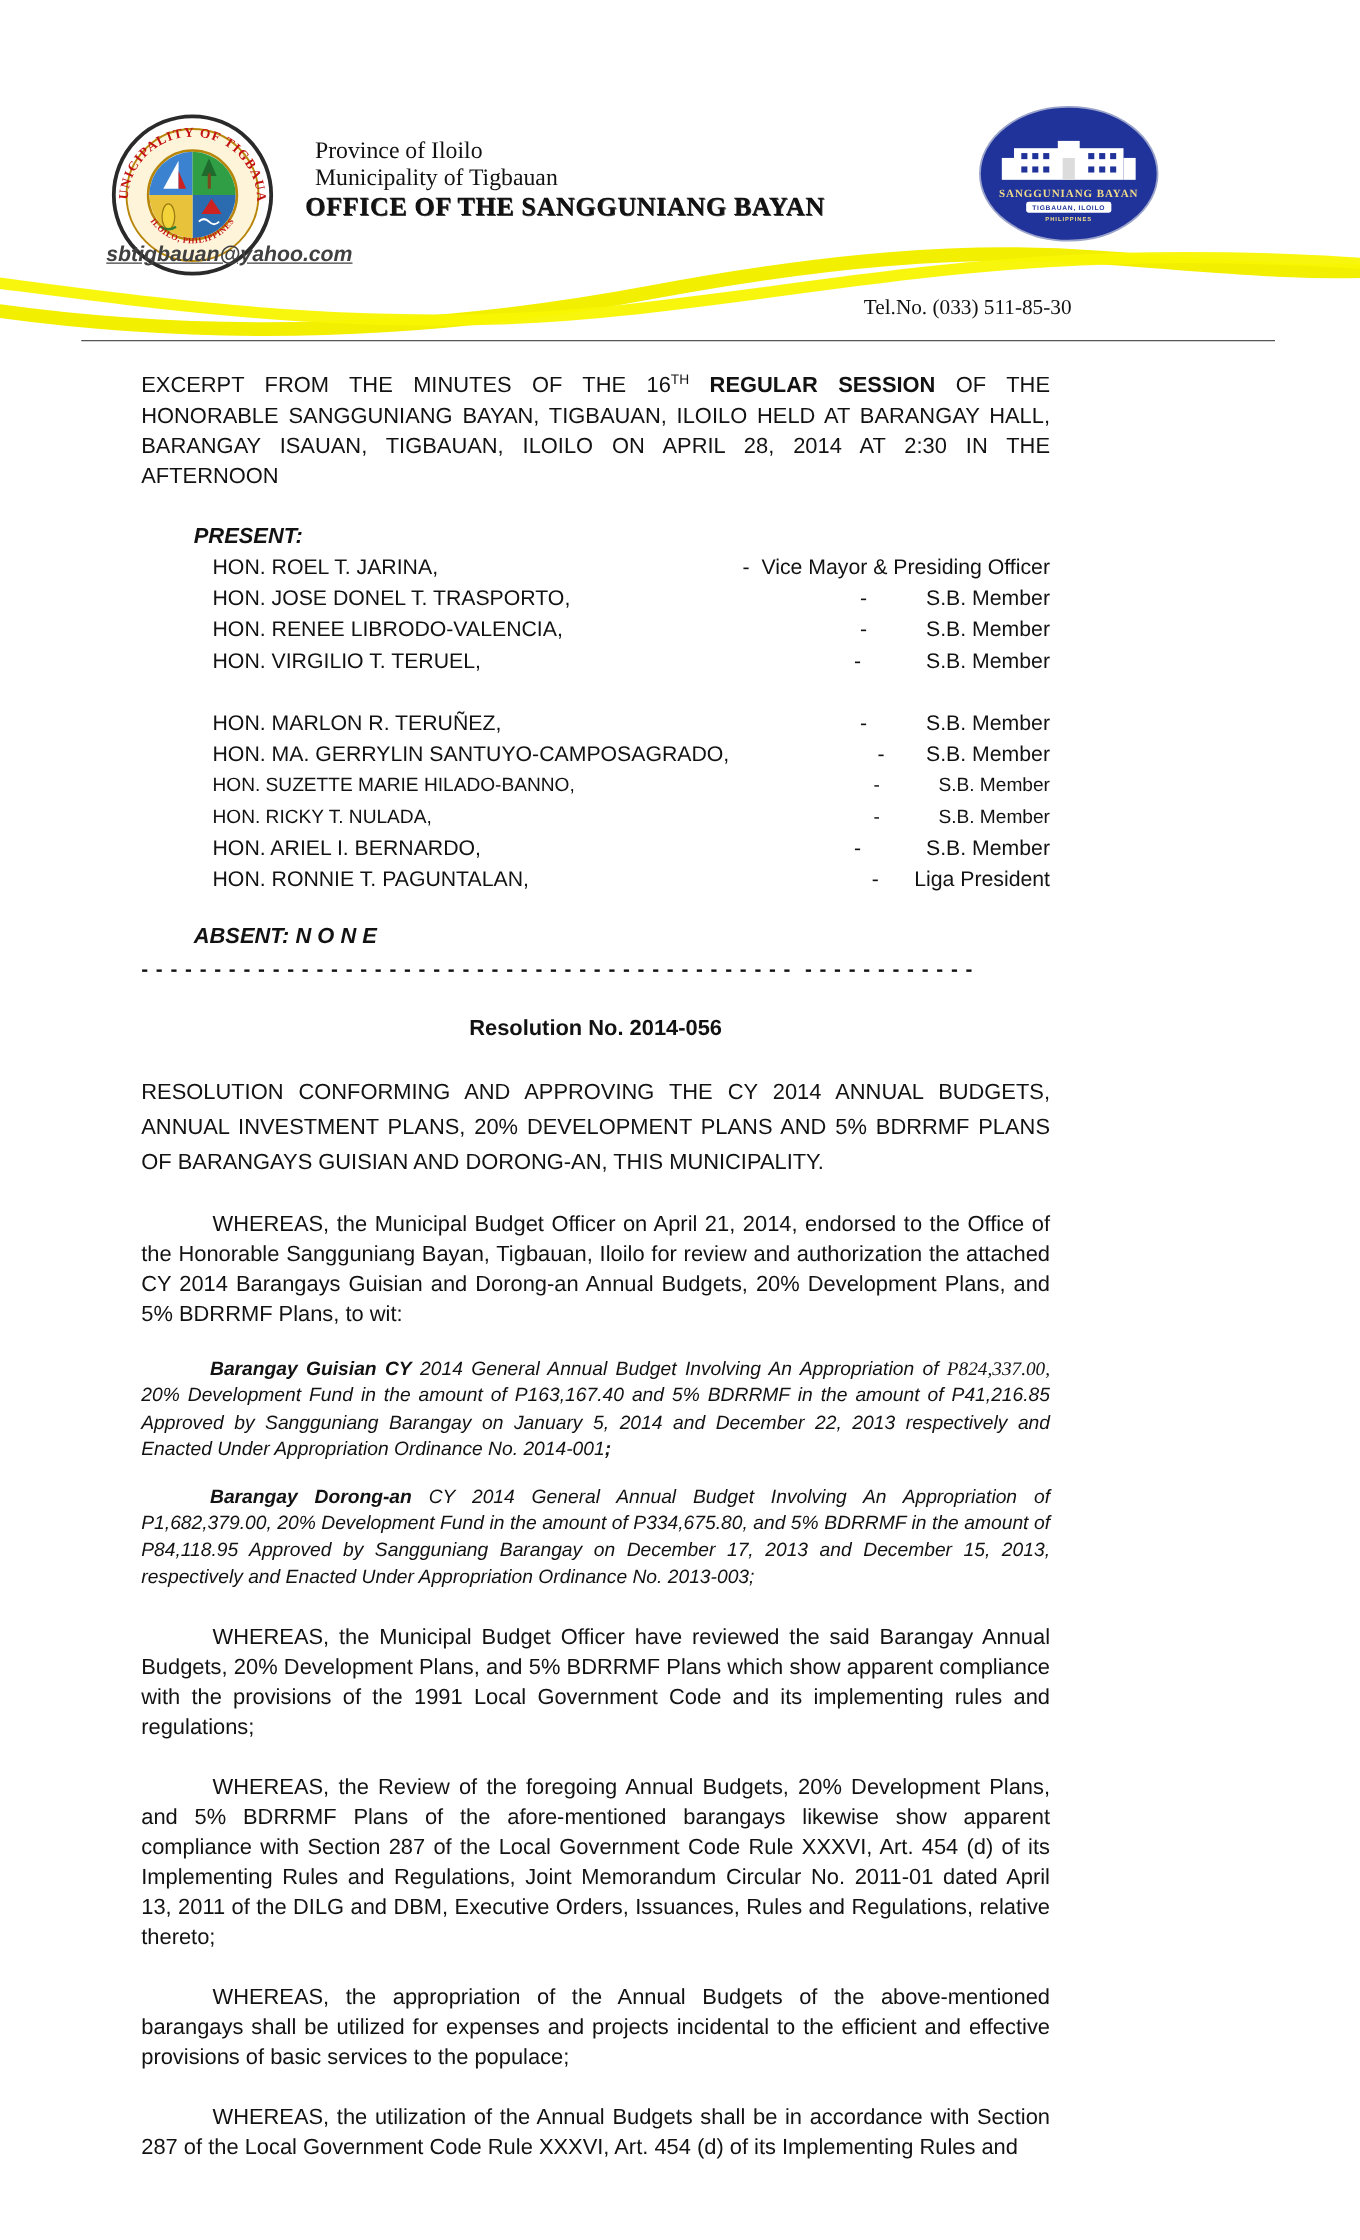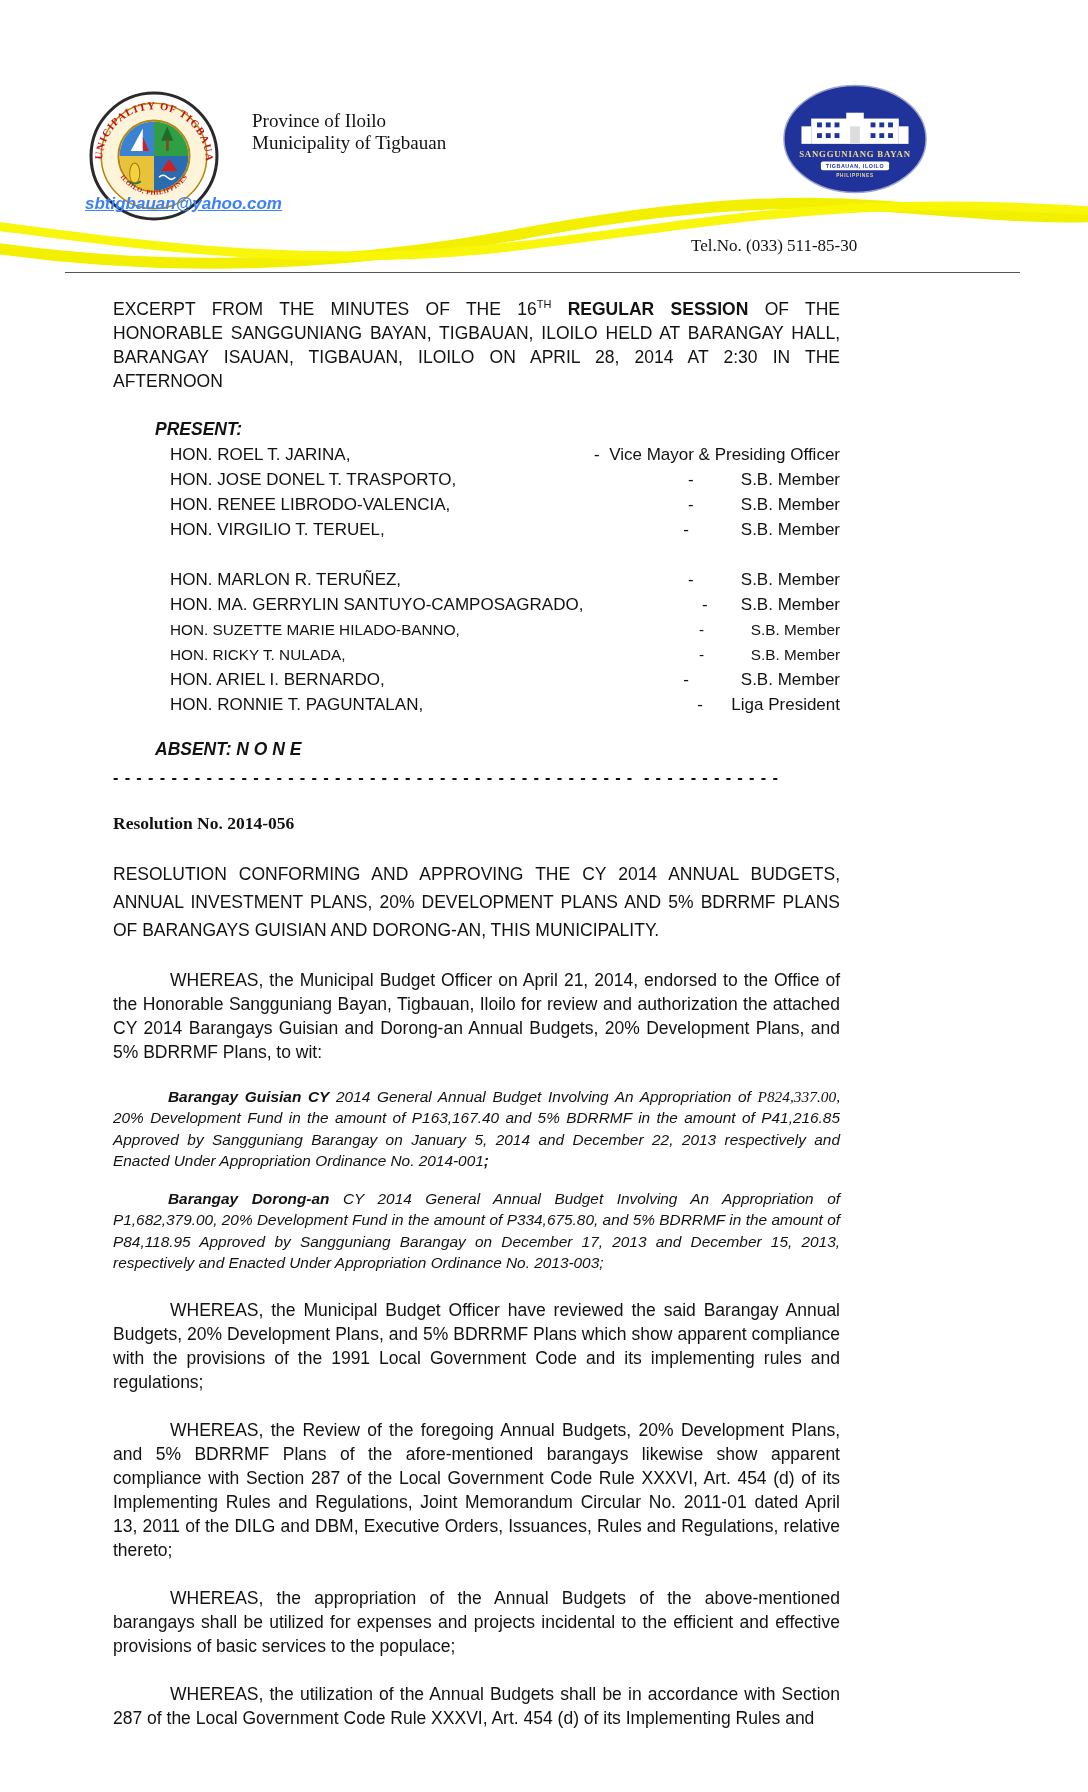--- a/index.html
+++ b/index.html
@@ -33,21 +33,21 @@
   .present { margin:26px 0 2px 42px; font-weight:bold; font-style:italic; font-size:17.5px; }
   .members { margin-left:57px; }
   .m-row { display:flex; font-size:17px; line-height:25px; }
   .m-row.sm { font-size:15.3px; }
   .m-name { white-space:pre; }
   .m-role { margin-left:auto; white-space:pre; text-align:right; }
   .m-gap { height:25px; }
   .absent { margin:22px 0 0 42px; font-weight:bold; font-style:italic; font-size:17.5px; }
   .dashline { margin-top:8px; font-weight:bold; font-size:16.5px; letter-spacing:0.8px;
               white-space:pre; overflow:hidden; }
-  .res-no { margin-top:26px; font-weight:bold; font-size:17.5px;font-family:Liberation Serif, serif; }
+  .res-no { margin-top:26px; text-align:center; font-weight:bold; font-size:17.5px; }
   .res-title { margin-top:26px; font-size:17.5px; line-height:28px; text-align:justify; }
   .para { margin-top:24px; font-size:17.5px; line-height:24px; text-align:justify;
           text-indent:57px; }
   .ital { margin-top:22px; font-size:15.4px; line-height:21.5px; text-align:justify;
           text-indent:55px; font-style:italic; }
   .ital .lead { font-weight:bold; }
   .ital .amt { font-family:"Liberation Serif","DejaVu Serif",serif; }
   .mt16 { margin-top:16px; }
 </style>
 </head>
@@ -111,23 +111,24 @@
     </g>
     <text x="75" y="76" text-anchor="middle" font-family="Liberation Serif, DejaVu Serif, serif" font-size="9" font-weight="bold" fill="#f1dc8a" letter-spacing="0.8">SANGGUNIANG BAYAN</text>
     <rect x="40" y="80" width="70" height="9" rx="2" fill="#ffffff"></rect>
     <text x="75" y="87" text-anchor="middle" font-family="Liberation Sans, DejaVu Sans, sans-serif" font-size="5.5" font-weight="bold" fill="#20339b" letter-spacing="0.6">TIGBAUAN, ILOILO</text>
     <text x="75" y="96" text-anchor="middle" font-family="Liberation Sans, DejaVu Sans, sans-serif" font-size="4.8" font-weight="bold" fill="#f1dc8a" letter-spacing="0.8">PHILIPPINES</text>
   </svg>
 
   <div class="hdr-text">
     <div class="hdr-line2">Province of Iloilo</div>
     <div class="hdr-line3">Municipality of Tigbauan</div>
+    <div class="hdr-office">OFFICE OF THE SANGGUNIANG BAYAN</div>
   </div>
 
-  <a class="email" href="#" style="color:#3b82f6">sbtigbauan@yahoo.com</a>
+  <a class="email" href="#" style="color:#404040">sbtigbauan@yahoo.com</a>
 
   <div class="tel">Tel.No. (033) 511-85-30</div>
 
   <div class="hdr-rule"></div>
 
   <div class="content">
 
     <p class="excerpt"><span>EXCERPT FROM THE MINUTES OF THE 16</span><sup>TH</sup><span>  </span><span class="b">REGULAR SESSION</span><span> OF THE HONORABLE SANGGUNIANG BAYAN, TIGBAUAN, ILOILO HELD AT BARANGAY HALL, BARANGAY ISAUAN, TIGBAUAN,  ILOILO ON APRIL 28, 2014 AT 2:30  IN THE AFTERNOON</span></p>
 
     <div class="present">PRESENT:</div>

